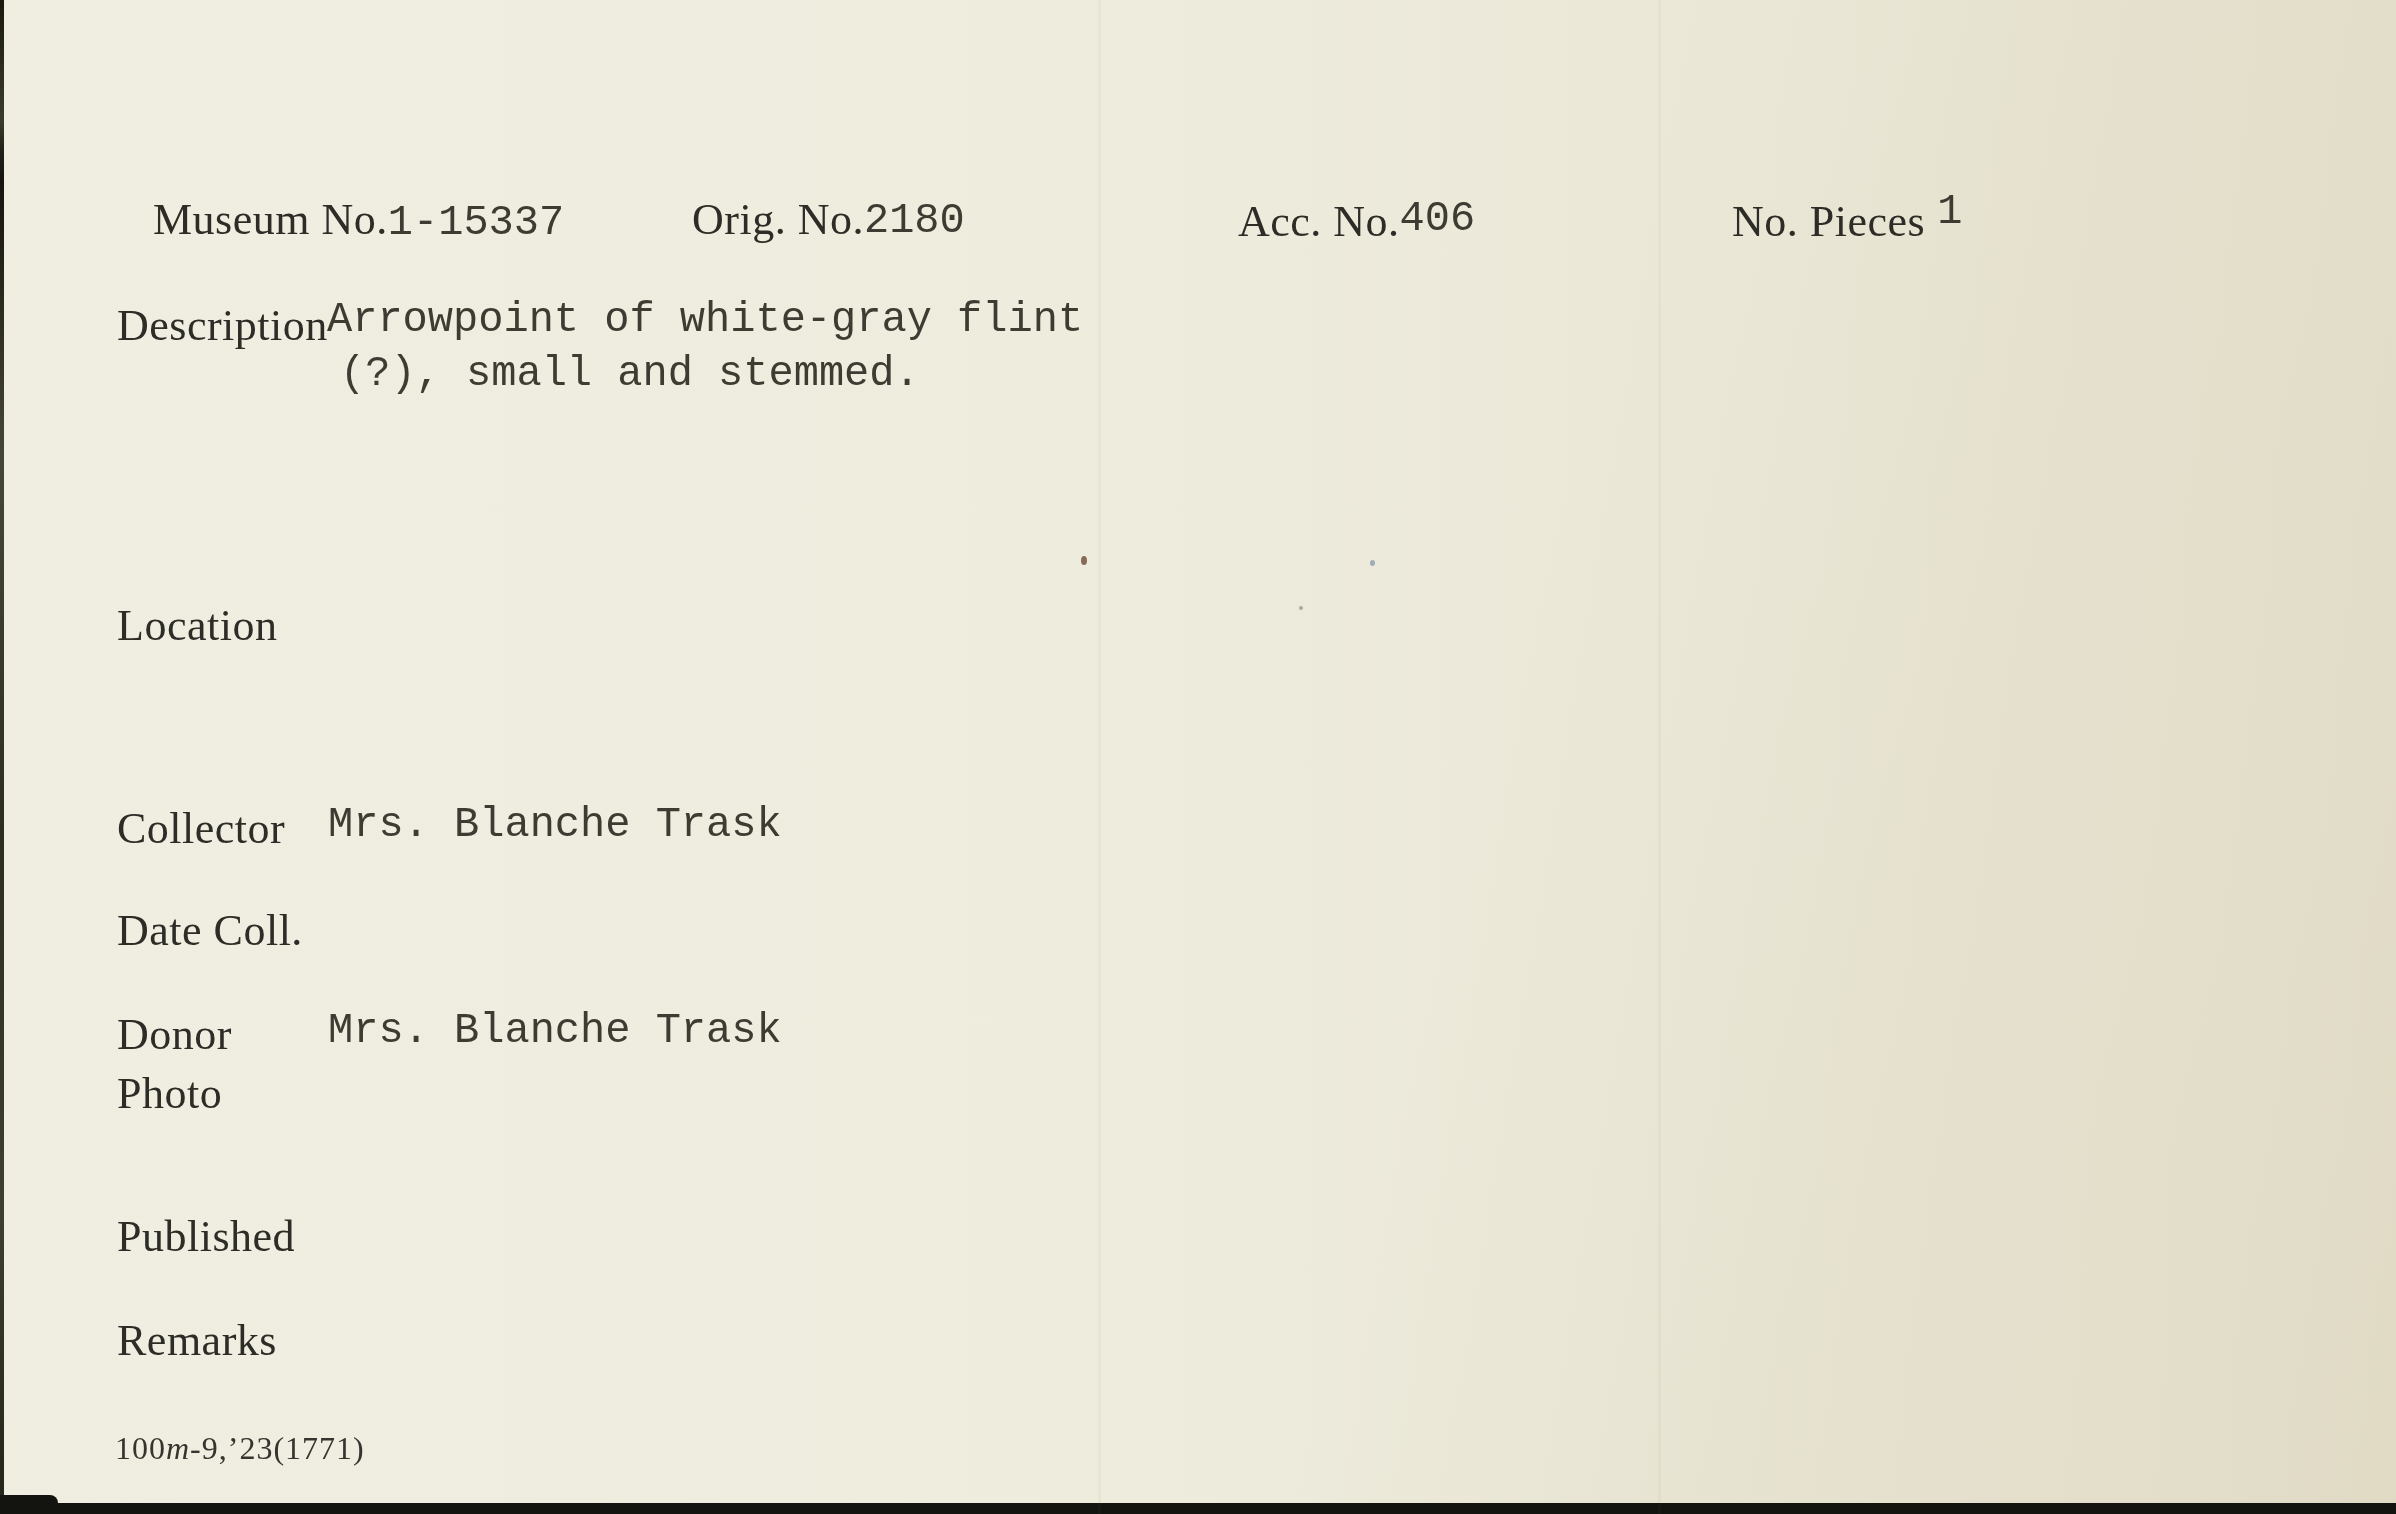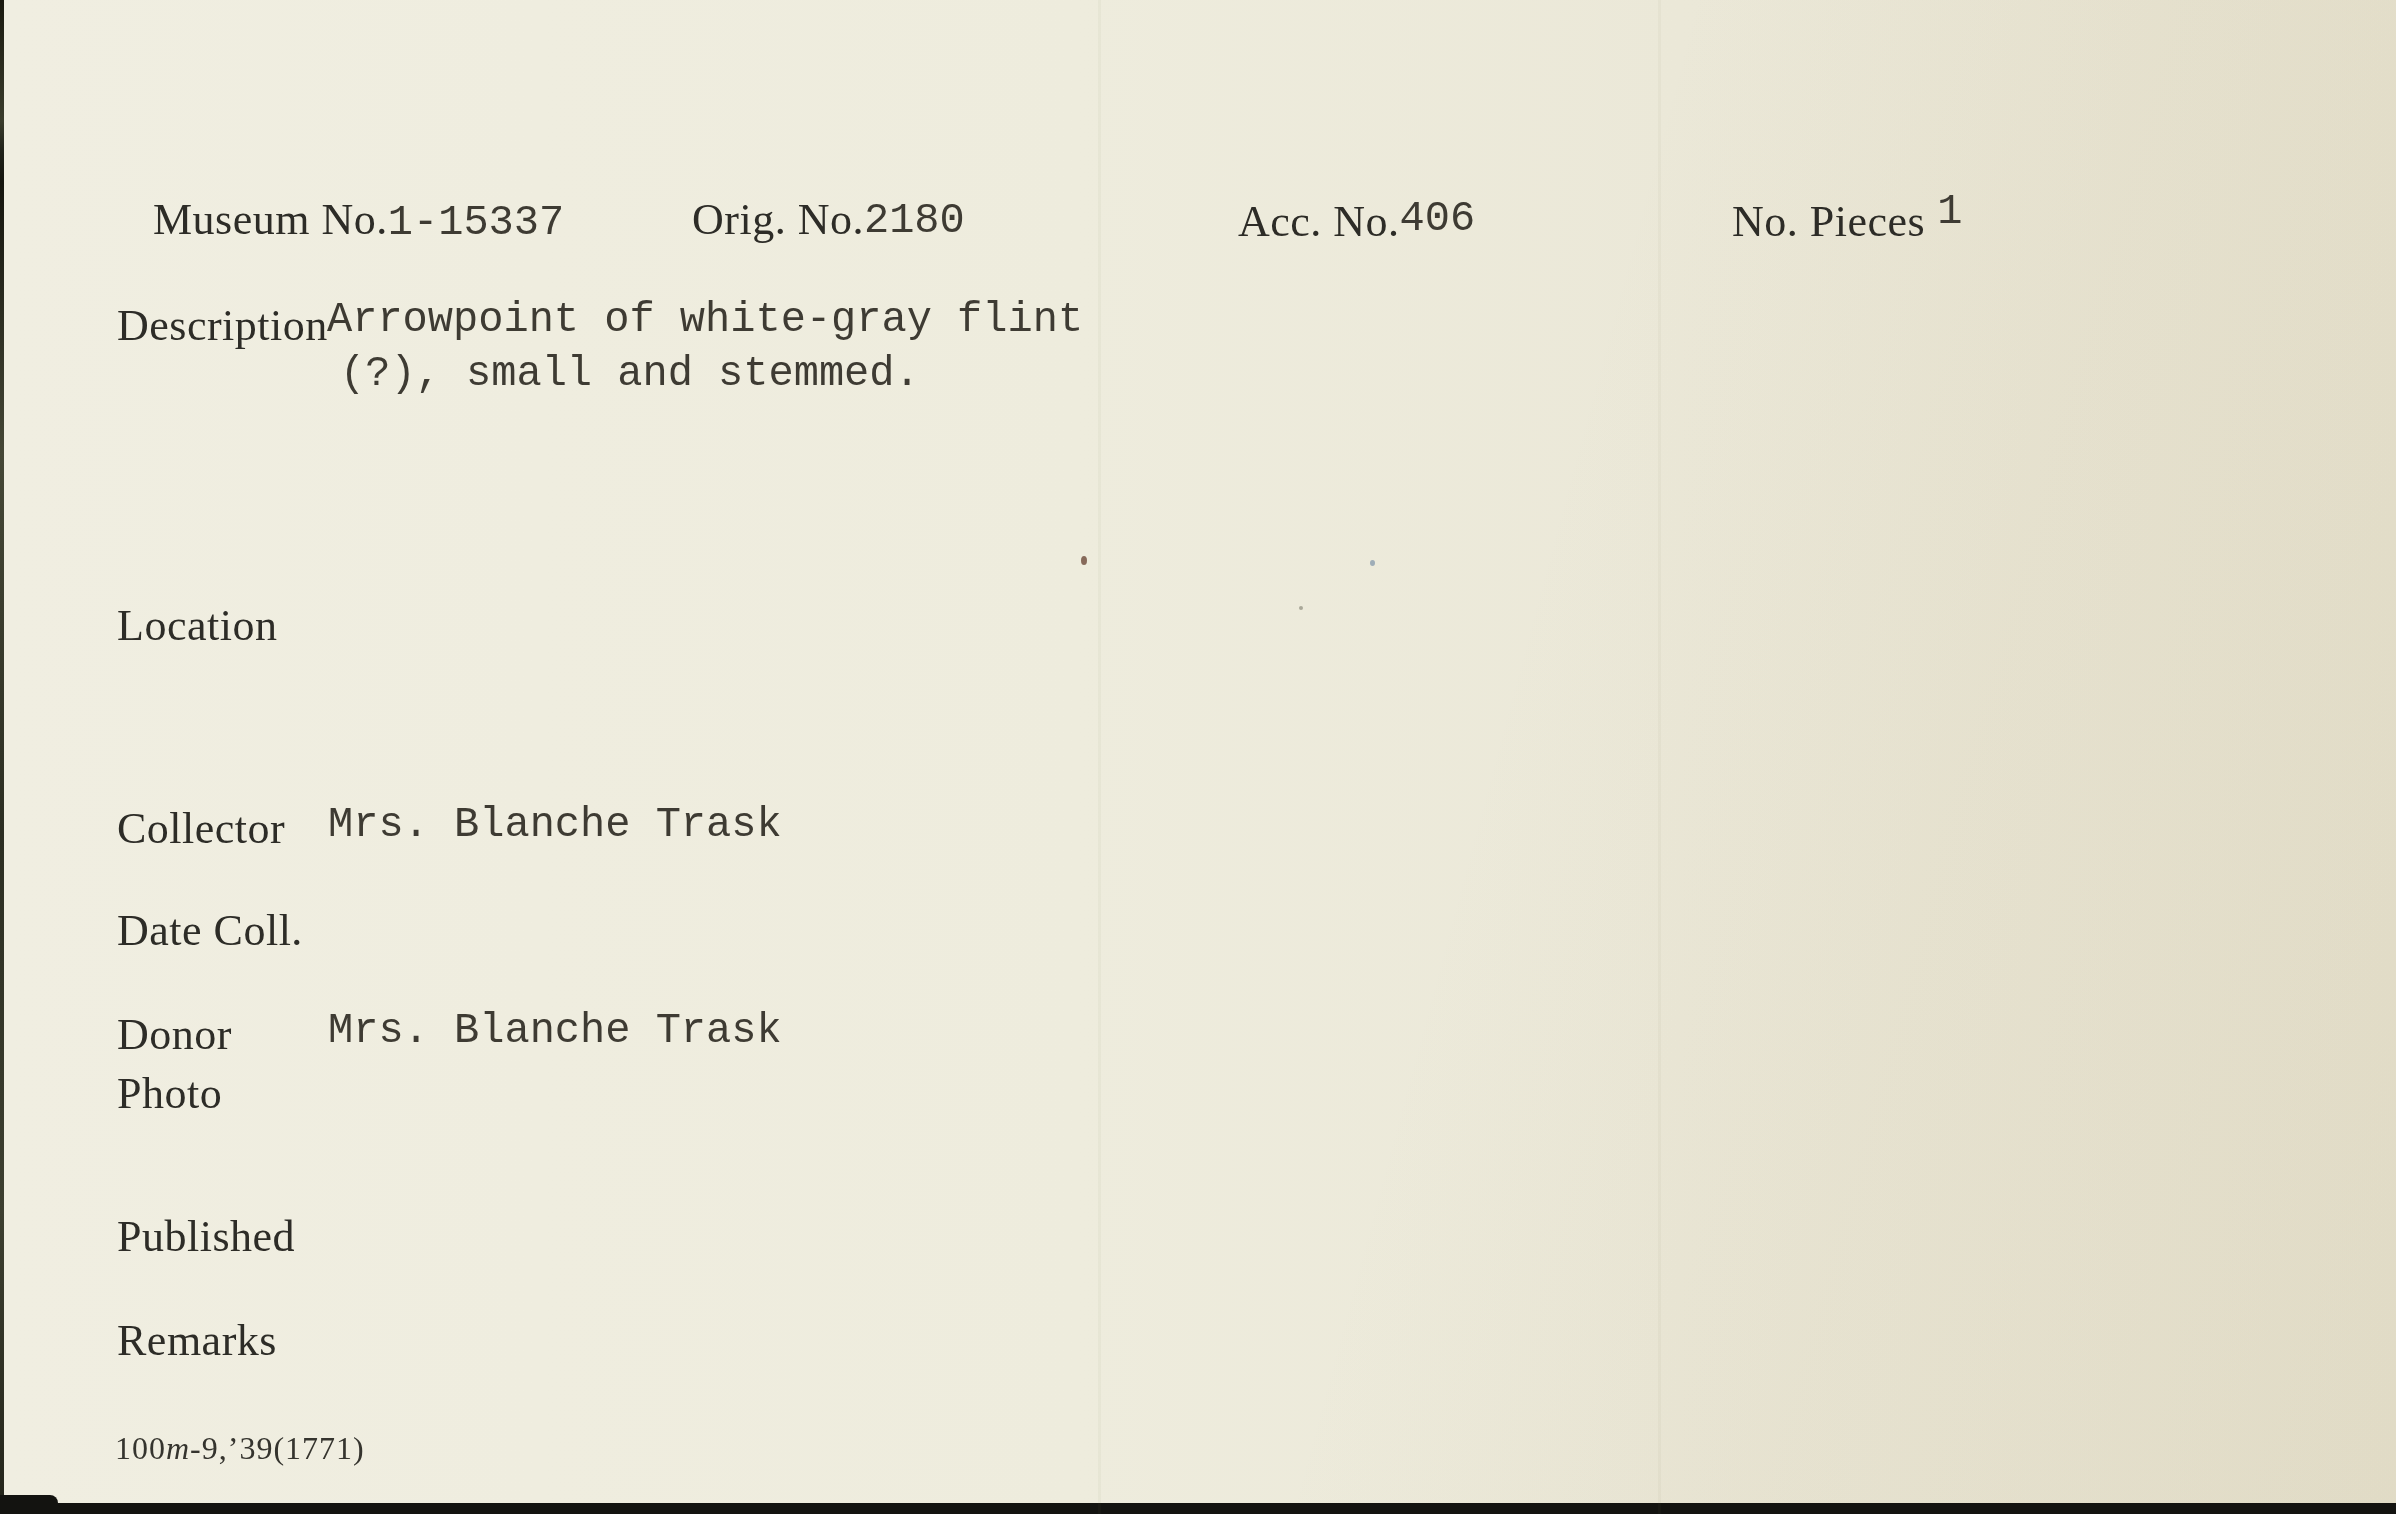--- a/index.html
+++ b/index.html
@@ -121,15 +121,15 @@
 
   <div class="plabel abs" style="left:117px; top:1072px;">Photo</div>
   <div class="typed abs" style="left:328px; top:1110px;"></div>
 
   <div class="plabel abs" style="left:117px; top:1215px;">Published</div>
   <div class="typed abs" style="left:328px; top:1212px;"></div>
 
   <div class="plabel abs" style="left:117px; top:1319px;">Remarks</div>
   <div class="typed abs" style="left:328px; top:1316px;"></div>
 
-  <div class="footer-code"><span>100</span><span class="ital">m</span><span>-9,’39(1771)</span></div>
+  <div class="footer-code"><span>100</span><span class="ital">m</span><span>-9,’23(1771)</span></div>
 
 </div>
 
 </body></html>

